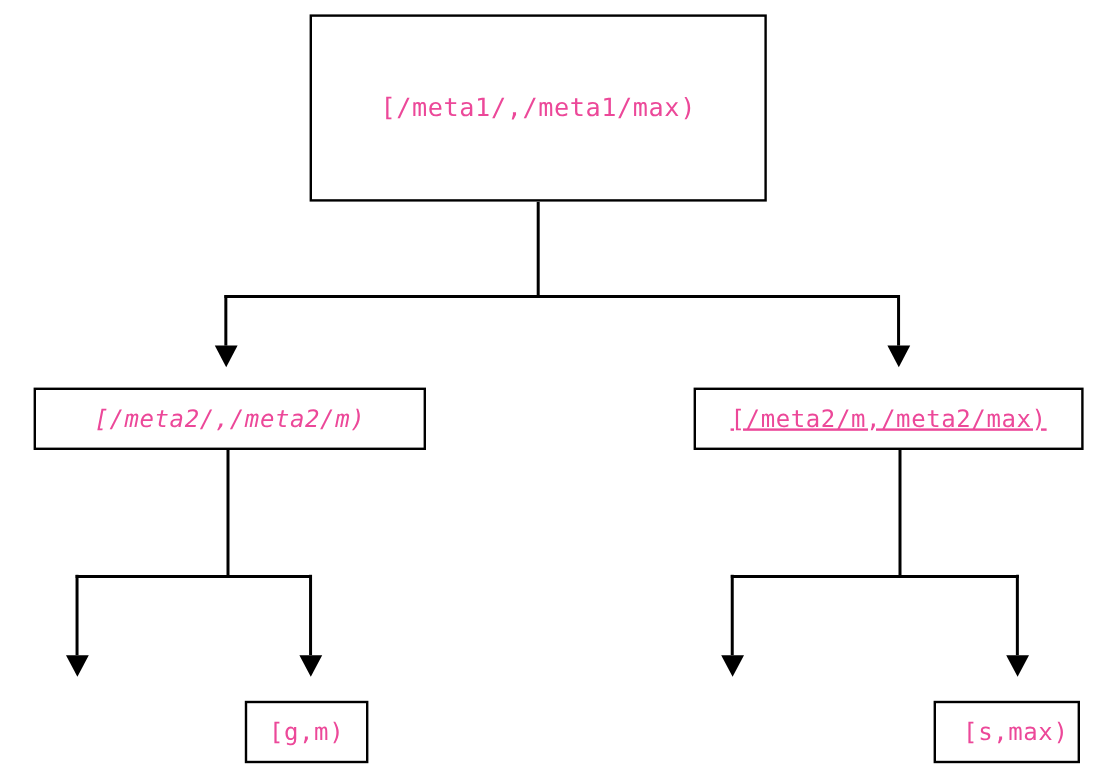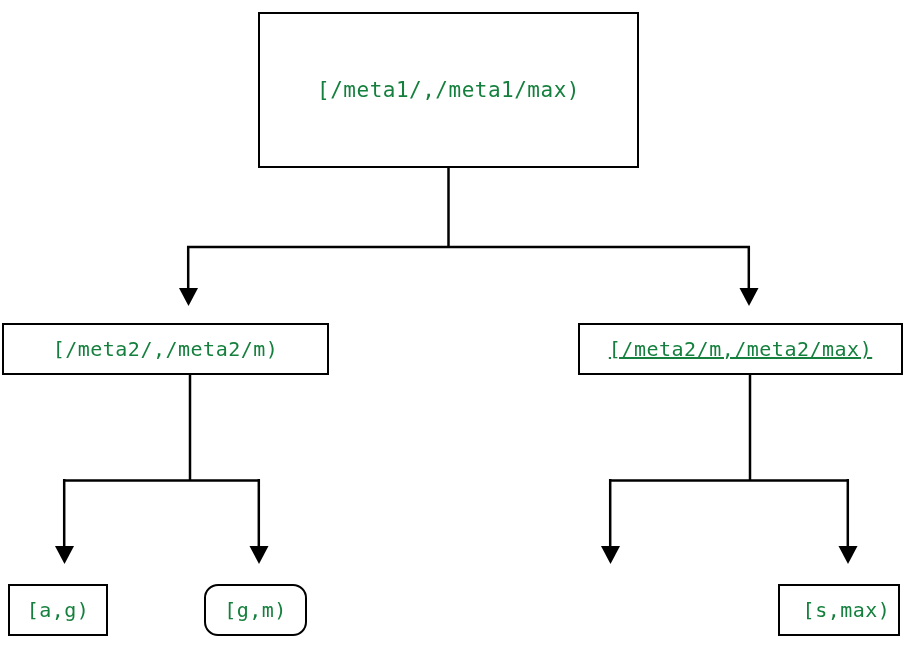--- a/index.html
+++ b/index.html
@@ -27,53 +27,54 @@
     display: block;
   }
   .node-box {
     position: absolute;
     box-sizing: border-box;
     border: 2.5px solid #000000;
     background: #ffffff;
     display: flex;
     align-items: center;
     justify-content: center;
-    color: #15803d;
+    color: #ec4899;
     white-space: pre;
     letter-spacing: 0.5px;
   }
   .node-root {
     left: 258px;
     top: 12px;
     width: 381px;
     height: 156px;
     font-size: 21px;
   }
   .node-mid-left {
-    left: 2px;
+    left: 28px;
     top: 323px;
     width: 327px;
     height: 52px;
     font-size: 20px;
+    font-style: italic;
   }
   .node-mid-right {
     left: 578px;
     top: 323px;
     width: 325px;
     height: 52px;
     font-size: 20px;
     text-decoration: underline;
   }
   .node-leaf {
     top: 584px;
     height: 52px;
     font-size: 20px;
   }
   .leaf-1 { left: 8px;   width: 100px; }
-  .leaf-2 { left: 204px; width: 103px; border-radius: 14px; }
+  .leaf-2 { left: 204px; width: 103px; }
   .leaf-3 { left: 552px; width: 99px;  }
   .leaf-4 { left: 778px; width: 122px; padding-left: 15px; }
 </style>
 </head>
 <body>
 
 <div id="diagram-root">
 
   <svg id="tree-svg" viewBox="0 0 912 652" xmlns="http://www.w3.org/2000/svg">
 
@@ -104,20 +105,19 @@
       <polygon points="838.5,546 857.5,546 848,564" fill="#000000"></polygon>
     </g>
   </svg>
 
   <div class="node-box node-root">[/meta1/,/meta1/max)</div>
 
   <div class="node-box node-mid-left">[/meta2/,/meta2/m)</div>
 
   <div class="node-box node-mid-right">[/meta2/m,/meta2/max)</div>
 
-  <div class="node-box node-leaf leaf-1">[a,g)</div>
 
   <div class="node-box node-leaf leaf-2">[g,m)</div>
 
 
   <div class="node-box node-leaf leaf-4">[s,max)</div>
 
 </div>
 
 </body></html>

